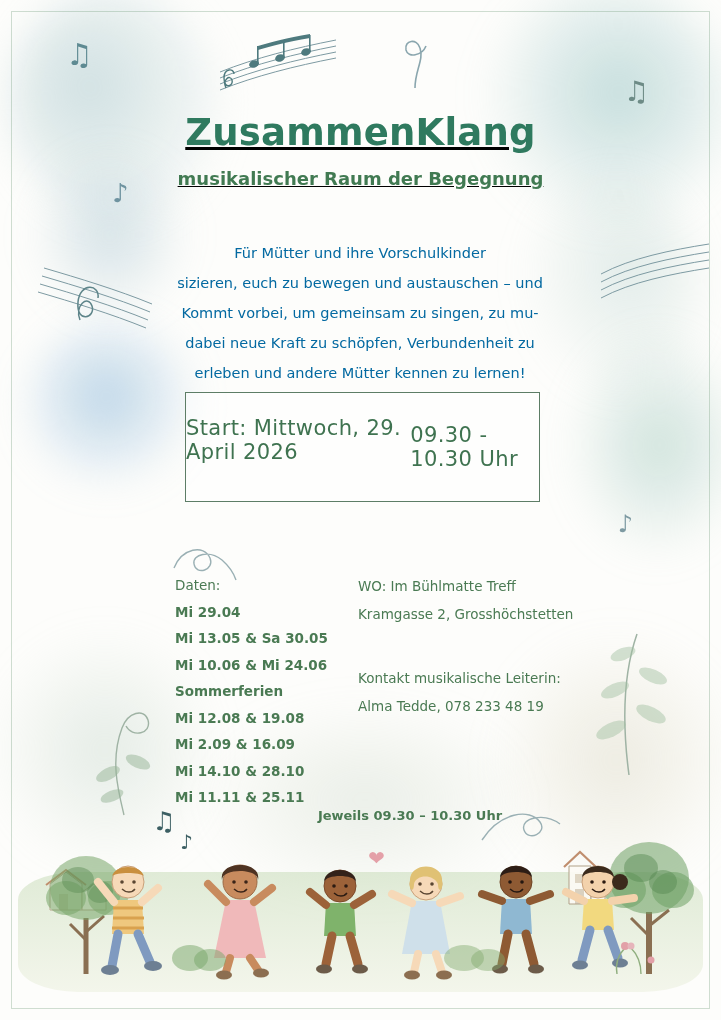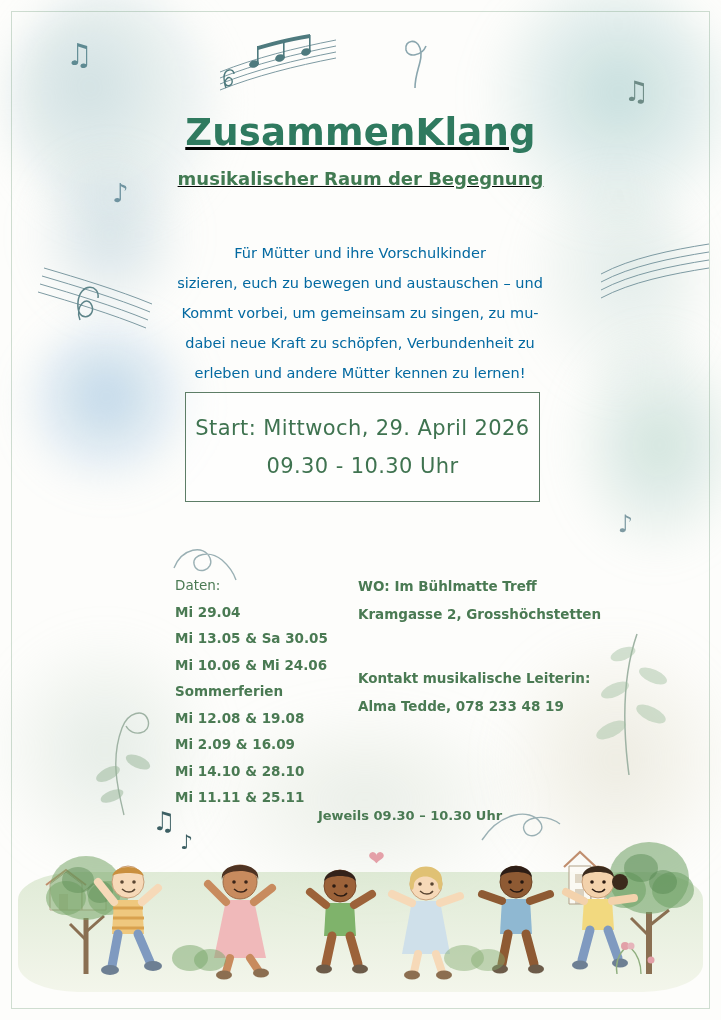--- a/index.html
+++ b/index.html
@@ -119,21 +119,21 @@
   .start-box {
     position: absolute;
     left: 185px;
     top: 392px;
     width: 355px;
     height: 110px;
     border: 1px solid #5d7d66;
     box-sizing: border-box;
     background: rgba(255,255,255,0.42);
     display: flex;
-    flex-direction: column;
+    flex-direction: row;
     align-items: center;
     justify-content: center;
   }
   .start-line1 {
     font-size: 21px;
     color: #3f7350;
     letter-spacing: 0.4px;
     margin-bottom: 14px;
   }
   .start-line2 {
@@ -156,21 +156,21 @@
     font-weight: normal;
   }
   .info-col {
     position: absolute;
     left: 358px;
     top: 572px;
     width: 300px;
     font-size: 13.5px;
     line-height: 28px;
     color: #4a7a53;
-    font-weight: bold;
+    font-weight: normal;
   }
   .info-gap {
     height: 36px;
   }
   .jeweils {
     position: absolute;
     left: 230px;
     top: 808px;
     width: 360px;
     text-align: center;

